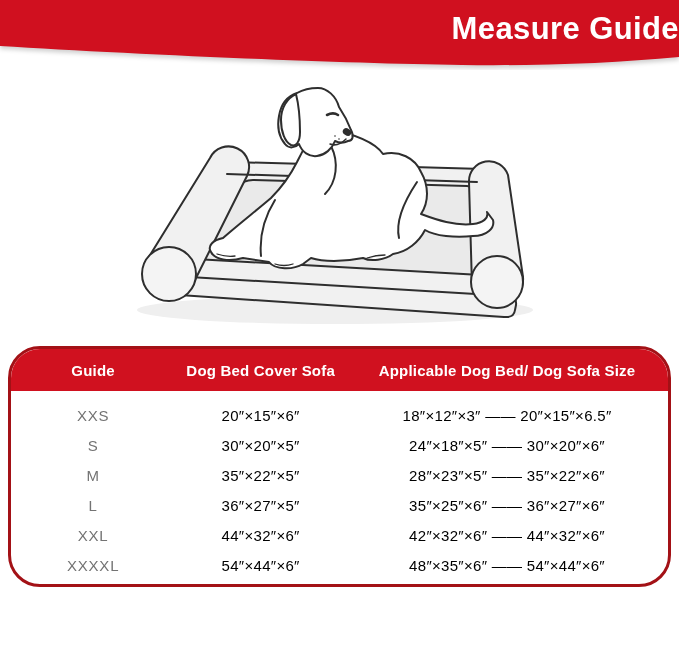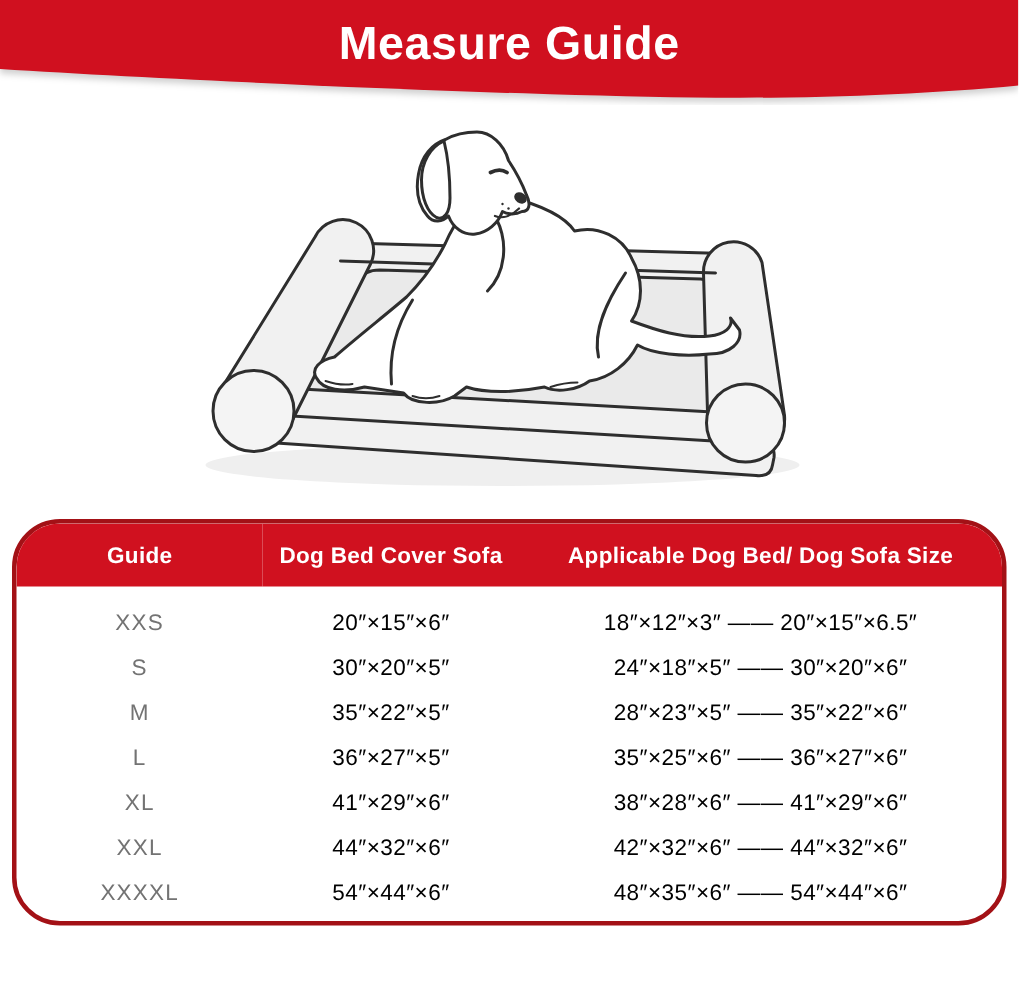--- a/index.html
+++ b/index.html
@@ -8,21 +8,21 @@
     font-family:"Liberation Sans", sans-serif;
     overflow:hidden; position:relative;
   }
 
   
   .banner { position:relative; width:679px; height:70px; }
   .banner svg { position:absolute; top:0; left:0; display:block; }
   .banner-curve-path { filter: drop-shadow(0 3px 2px rgba(0,0,0,0.18)); }
   .banner h1 {
     position:absolute; top:11px; left:0; width:100%; margin:0;
-    text-align:center; color:#ffffff; font-size:31px; font-weight:600;
+    text-align:right; color:#ffffff; font-size:31px; font-weight:600;
     letter-spacing:0.4px; z-index:2;
   }
 
   
   .illustration { position:relative; width:679px; height:270px; }
   .illustration svg { display:block; margin:0 auto; }
 
   
   .table-card {
     margin:6px 8px 0 8px;
@@ -159,25 +159,20 @@
           <td>M</td>
           <td>35″×22″×5″</td>
           <td>28″×23″×5″ —— 35″×22″×6″</td>
         </tr>
         <tr>
           <td>L</td>
           <td>36″×27″×5″</td>
           <td>35″×25″×6″ —— 36″×27″×6″</td>
         </tr>
         <tr>
-          <td>XL</td>
-          <td>41″×29″×6″</td>
-          <td>38″×28″×6″ —— 41″×29″×6″</td>
-        </tr>
-        <tr>
           <td>XXL</td>
           <td>44″×32″×6″</td>
           <td>42″×32″×6″ —— 44″×32″×6″</td>
         </tr>
         <tr>
           <td>XXXXL</td>
           <td>54″×44″×6″</td>
           <td>48″×35″×6″ —— 54″×44″×6″</td>
         </tr>
       </tbody>

